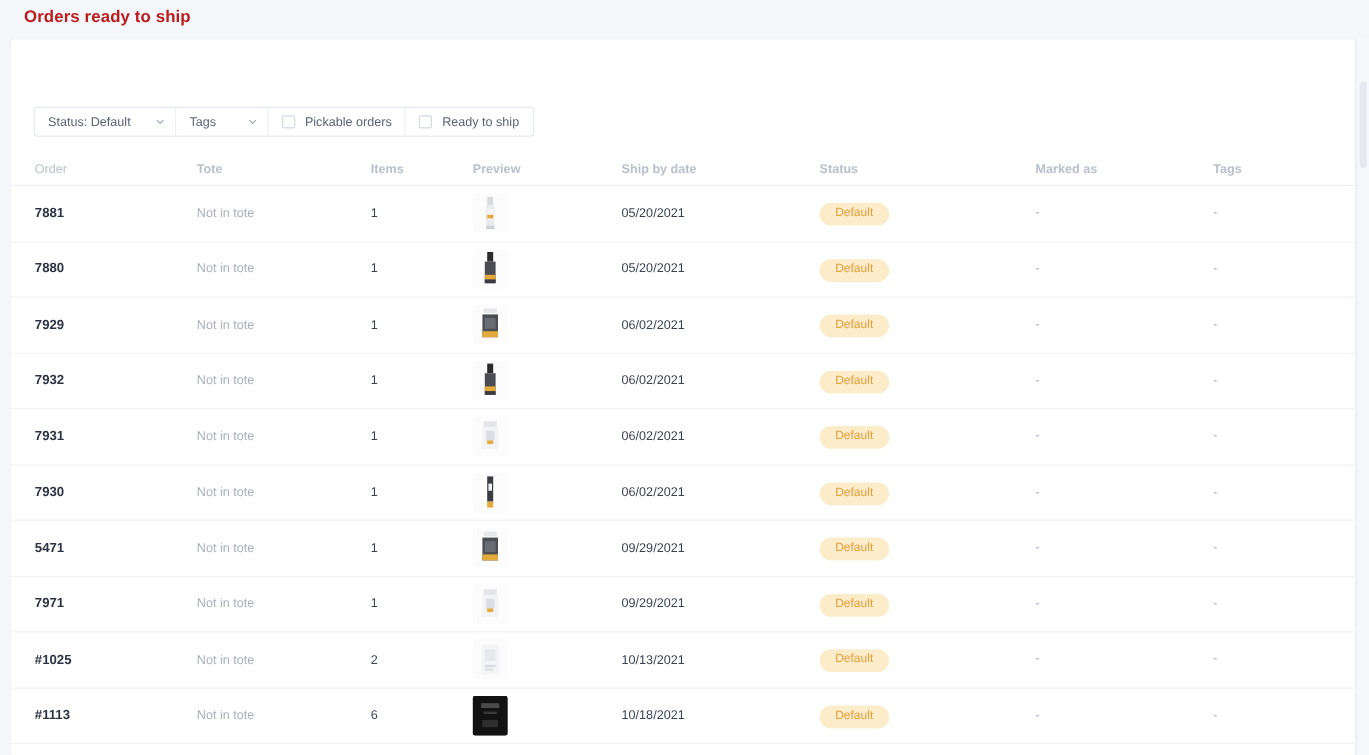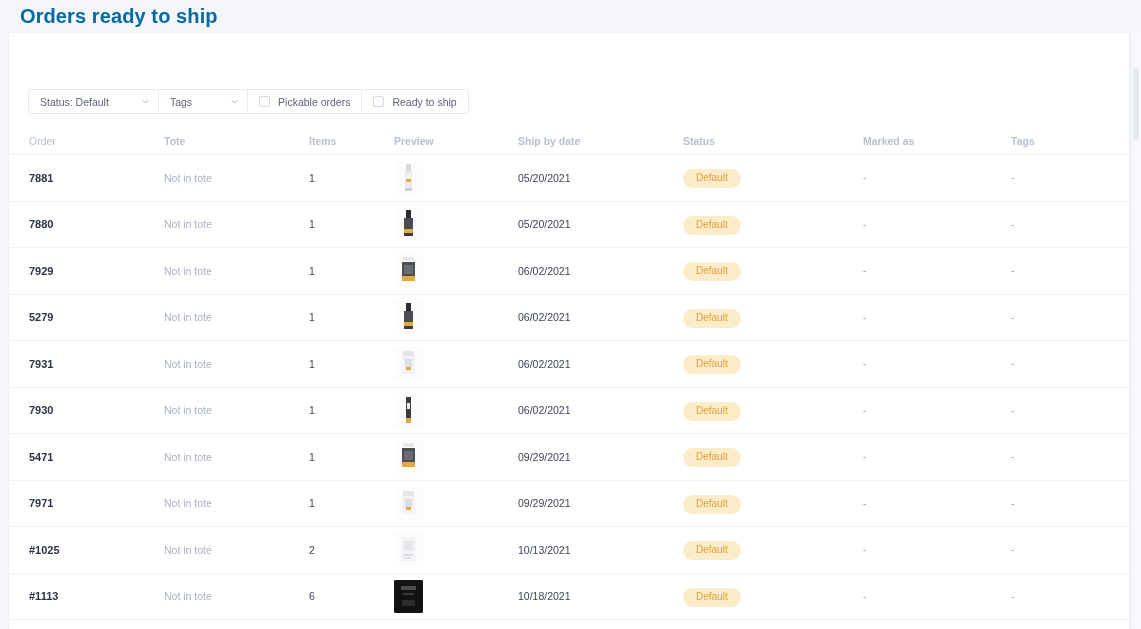--- a/index.html
+++ b/index.html
@@ -22,24 +22,24 @@
     width: 1141px;
     height: 629px;
     background: #f4f6f9;
   }
 
   
   .page-title {
     position: absolute;
     left: 20px;
     top: 5px;
-    font-size: 20px;
+    font-size: 14px;
     font-weight: bold;
     letter-spacing: 0.1px;
-    color: #0369a1;
+    color: #b91c1c;
   }
 
   
   .card {
     position: absolute;
     left: 8px;
     top: 32px;
     width: 1122px;
     height: 597px;
     background: #ffffff;
@@ -101,21 +101,21 @@
     height: 100%;
     padding: 0 11px;
     border-right: 1px solid #e8ebf1;
     font-size: 10.5px;
     color: #5b6377;
     white-space: nowrap;
     cursor: pointer;
     background: #fff;
   }
   .filter-seg:last-child { border-right: none; }
-  .seg-select { padding-right: 8px; gap: 12px; }
+  .seg-select { padding-right: 8px; }
   .seg-label { margin-right: 20px; }
   .seg-label.tags-label { margin-right: 26px; }
   .chev {
     width: 9px;
     height: 9px;
     color: #9aa3b5;
     flex: 0 0 auto;
   }
   .chev svg { display: block; }
   .cb {
@@ -320,21 +320,21 @@
                   <rect x="8" y="22" width="13" height="5" fill="#e3a93a"></rect>
                 </svg>
               </div>
             </div>
             <div class="cell c-date">06/02/2021</div>
             <div class="cell c-status"><span class="badge">Default</span></div>
             <div class="cell c-marked">-</div>
             <div class="cell c-tags">-</div>
           </div>
           <div class="row tbody-row">
-            <div class="cell c-order">5279</div>
+            <div class="cell c-order">7932</div>
             <div class="cell c-tote">Not in tote</div>
             <div class="cell c-items">1</div>
             <div class="cell c-preview">
               <div class="thumb">
                 <svg viewBox="0 0 29 33">
                   <rect width="29" height="33" fill="#fcfcfd"></rect>
                   <rect x="12" y="2" width="5" height="8" fill="#2b2b2d"></rect>
                   <rect x="10" y="10" width="9" height="18" fill="#4a4c51"></rect>
                   <rect x="10" y="21" width="9" height="4" fill="#e3a93a"></rect>
                   <rect x="10" y="25" width="9" height="3" fill="#3a3c41"></rect>

